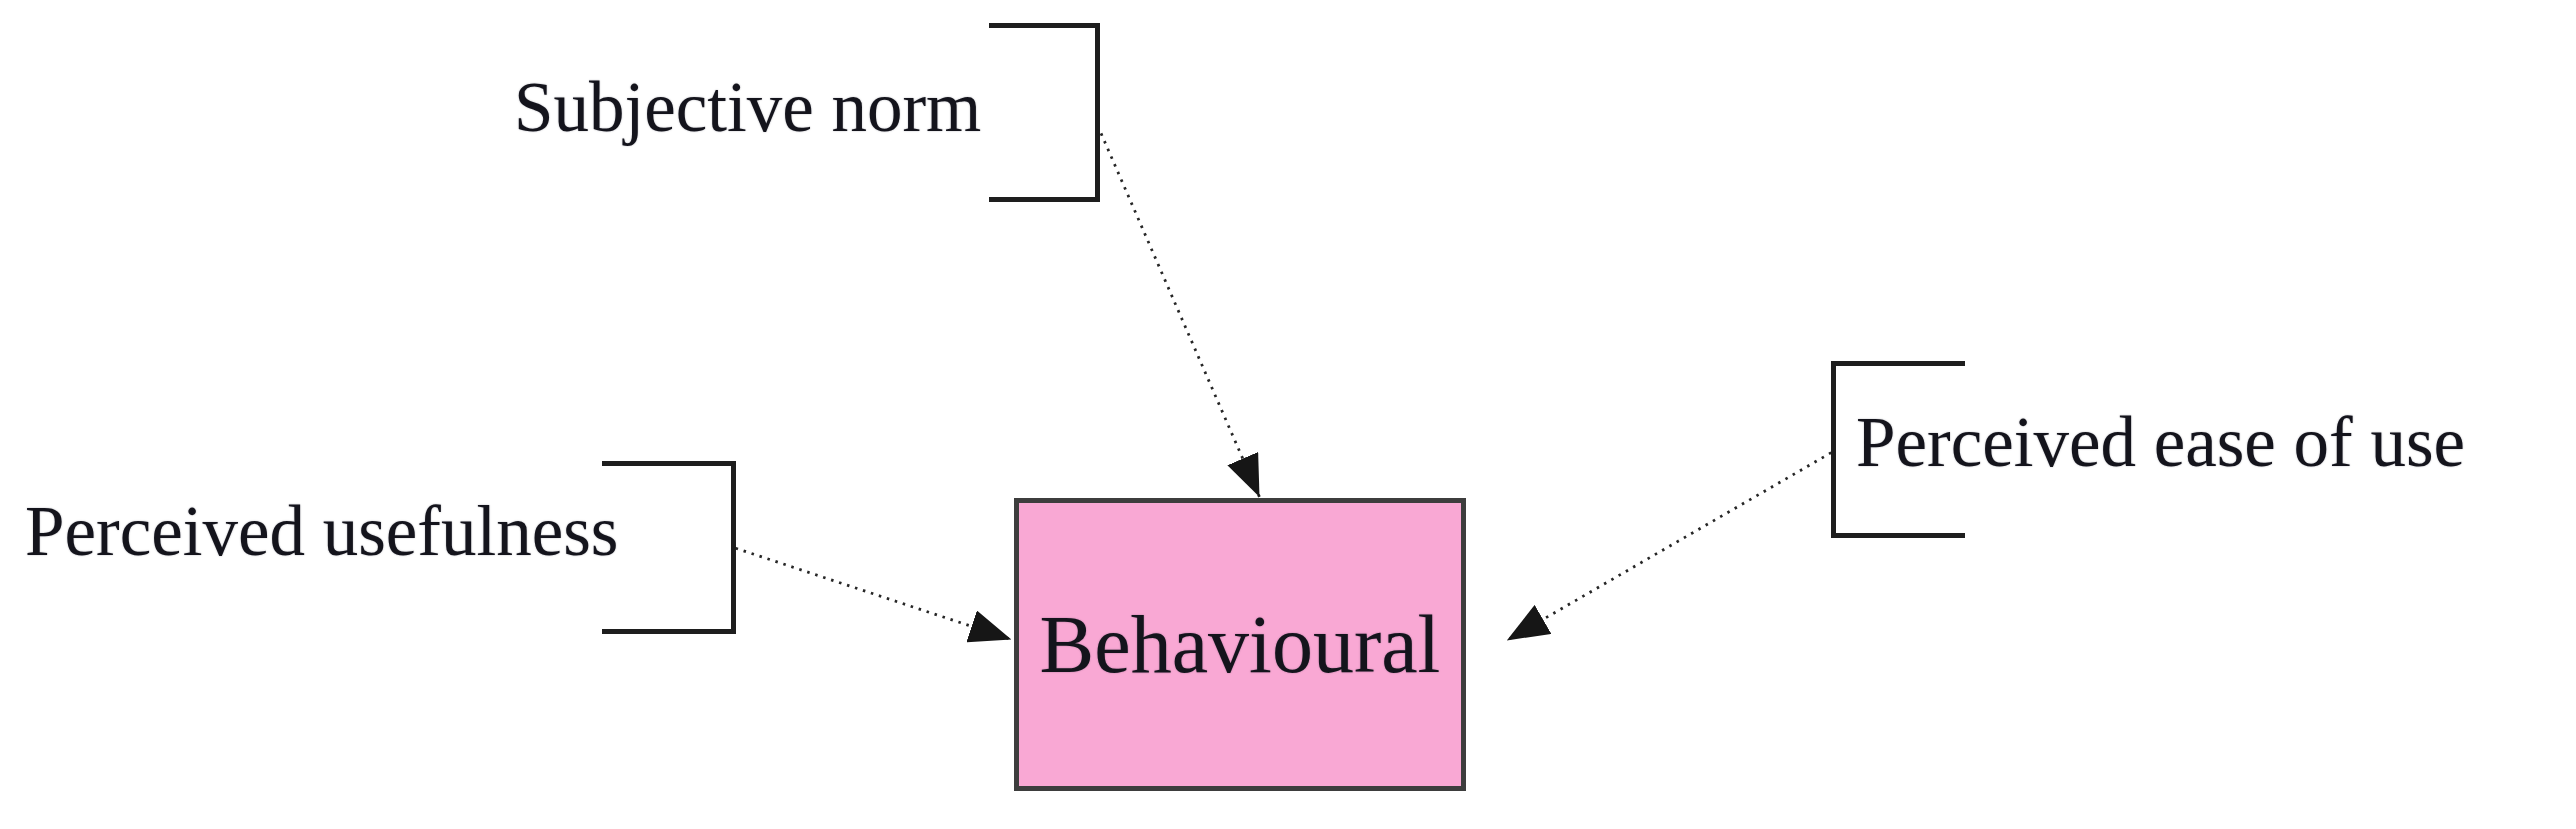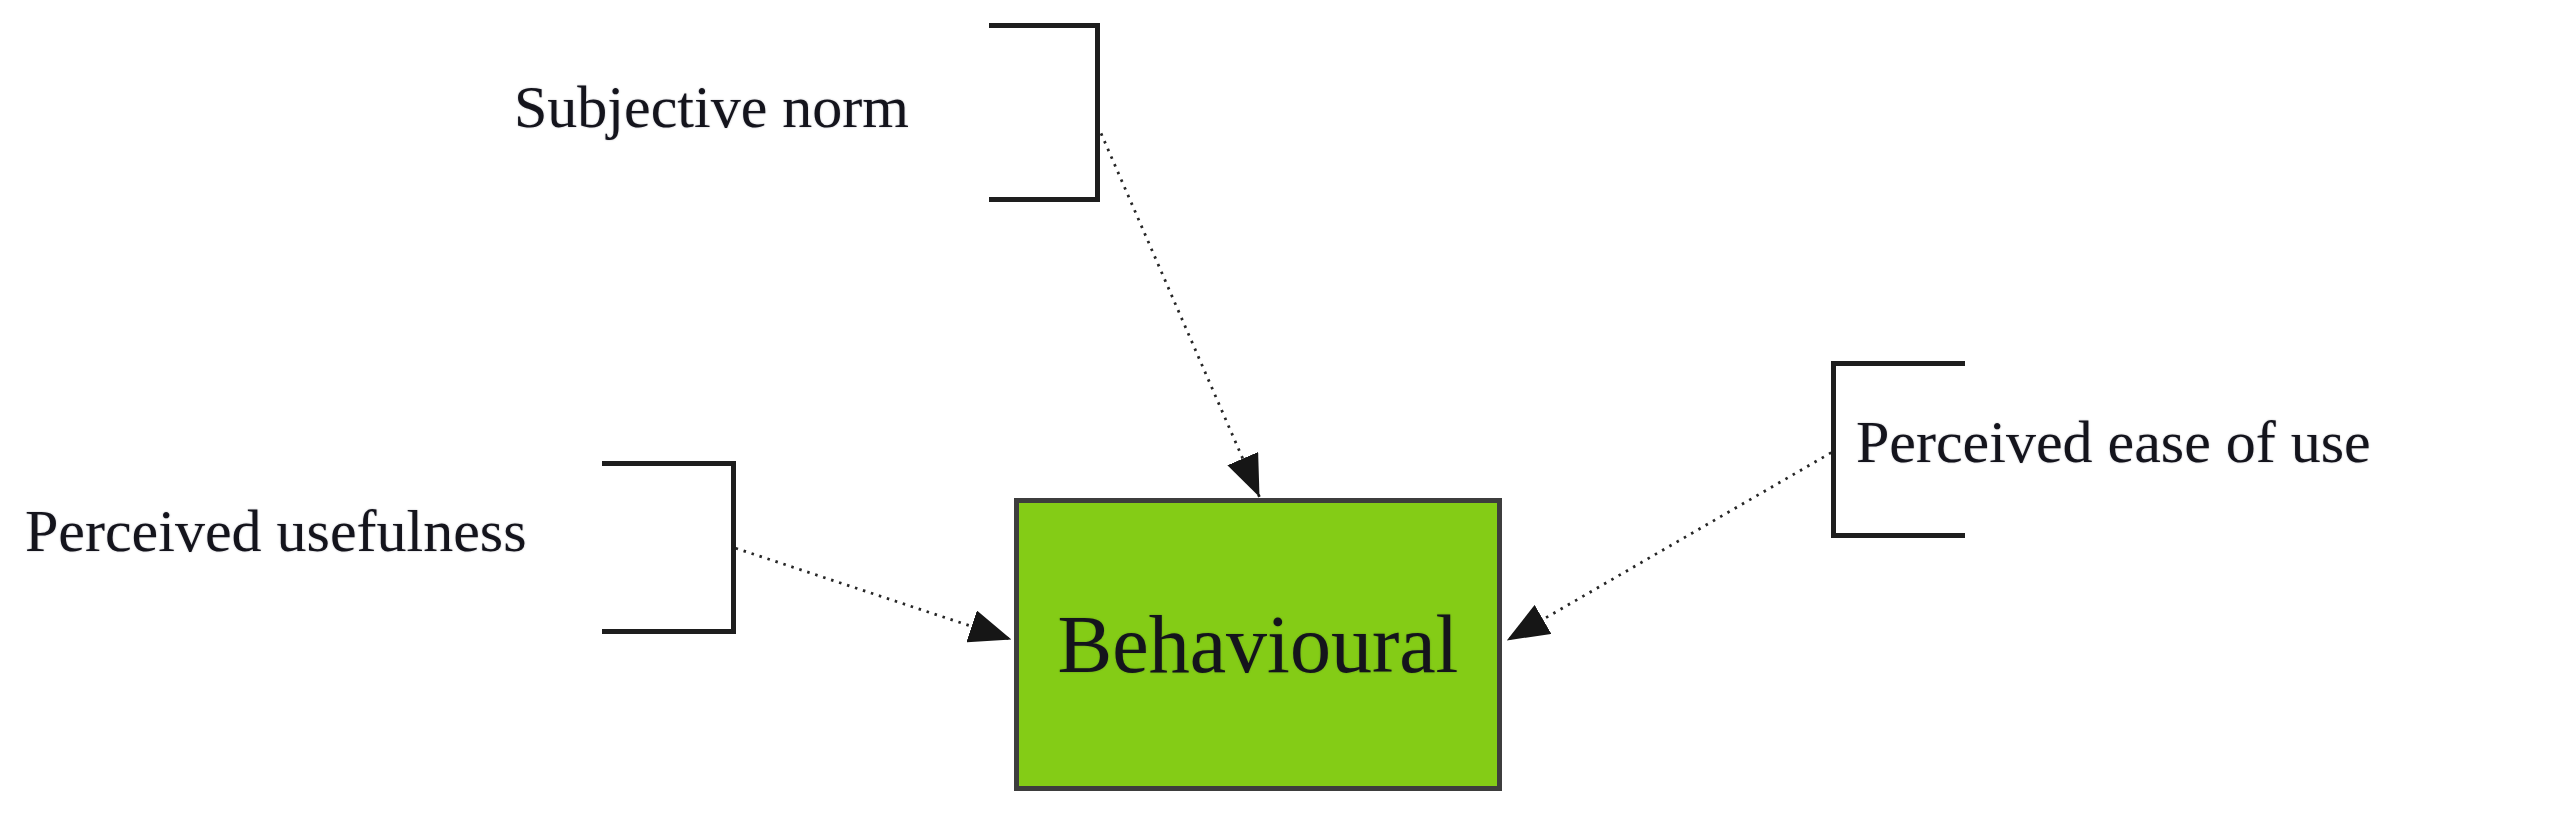--- a/index.html
+++ b/index.html
@@ -11,21 +11,21 @@
     position: relative;
     width: 2576px;
     height: 829px;
     background: #ffffff;
     overflow: hidden;
     font-family: "Liberation Serif", "DejaVu Serif", serif;
     color: #14141c;
   }
   .label {
     position: absolute;
-    font-size: 60px;
+    font-size: 71px;
     line-height: 84px;
     white-space: nowrap;
     color: #14141c;
     text-shadow: 0 0 1.7px rgba(20,20,40,0.35);
   }
   .bracket {
     position: absolute;
     box-sizing: border-box;
   }
   .bracket-right {
@@ -35,25 +35,25 @@
   }
   .bracket-left {
     border-top: 5px solid #1e1e1e;
     border-left: 5.9px solid #1e1e1e;
     border-bottom: 5px solid #1e1e1e;
   }
   .main-box {
     position: absolute;
     left: 1014px;
     top: 498px;
-    width: 488px;
+    width: 452px;
     height: 293px;
     box-sizing: border-box;
     border: 5px solid #3d3d3d;
-    background: #84cc16;
+    background: #f9a8d4;
     display: flex;
     flex-direction: column;
     align-items: center;
     justify-content: center;
   }
   .main-box .line {
     font-size: 82px;
     line-height: 96px;
     white-space: nowrap;
     color: #14141c;

